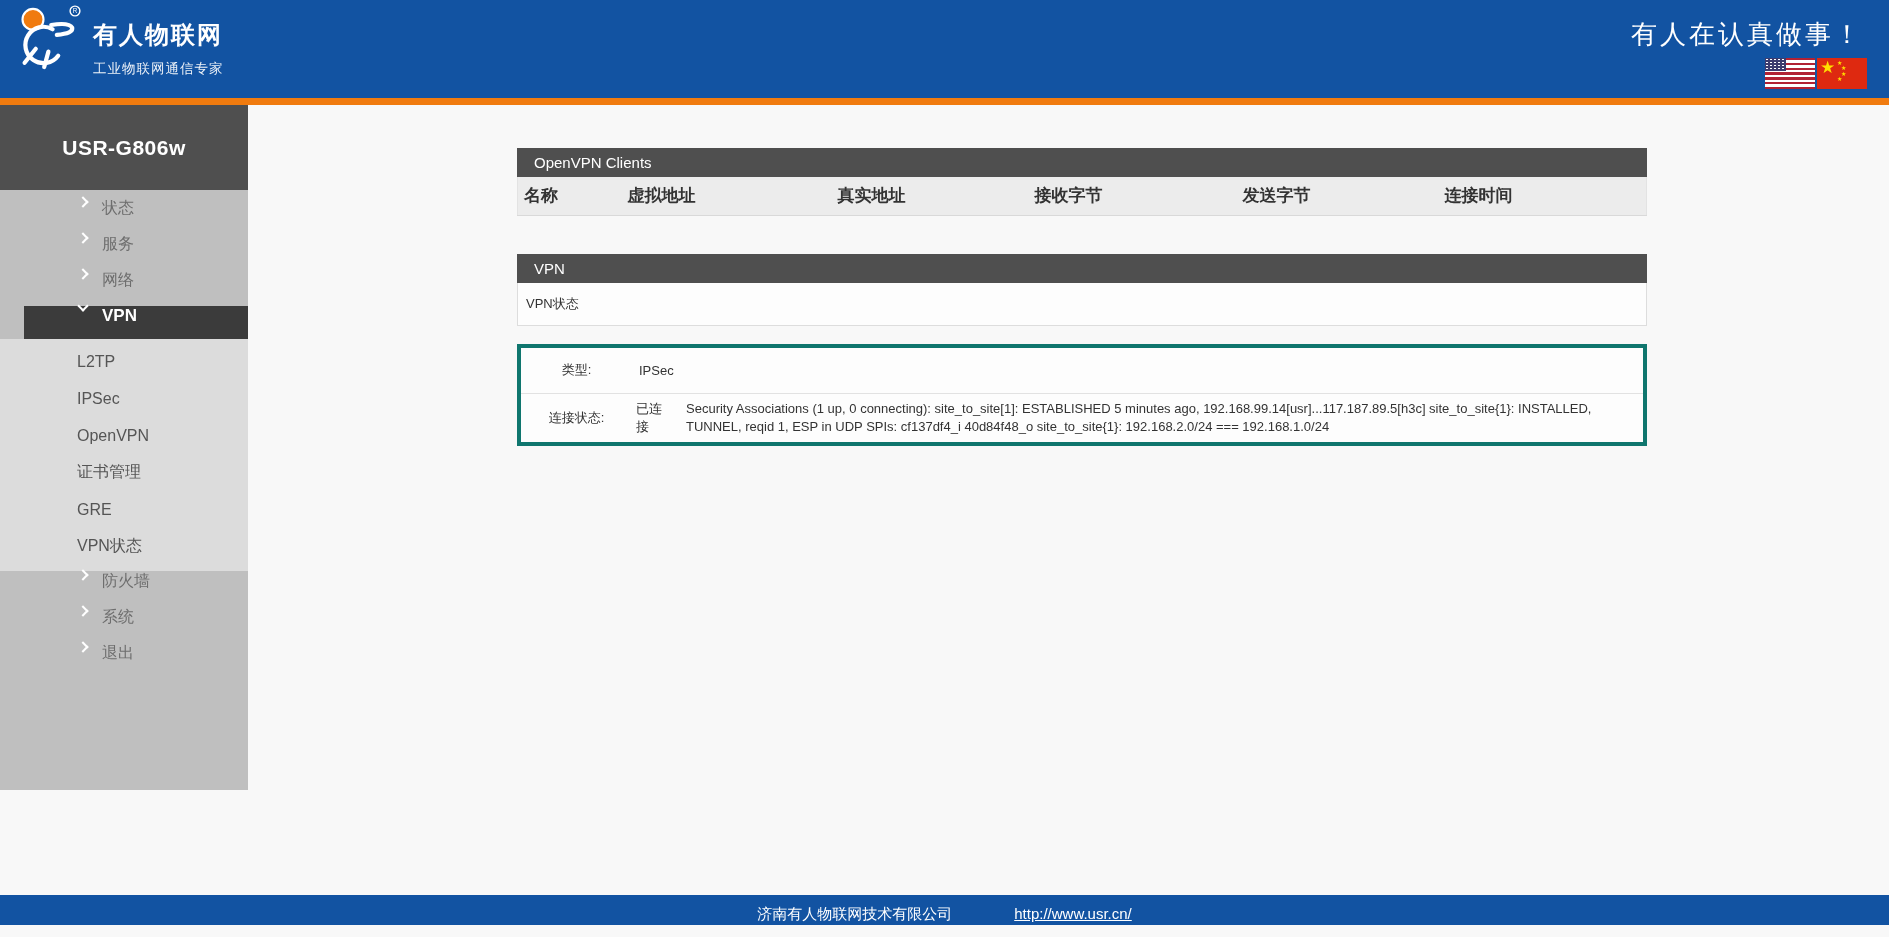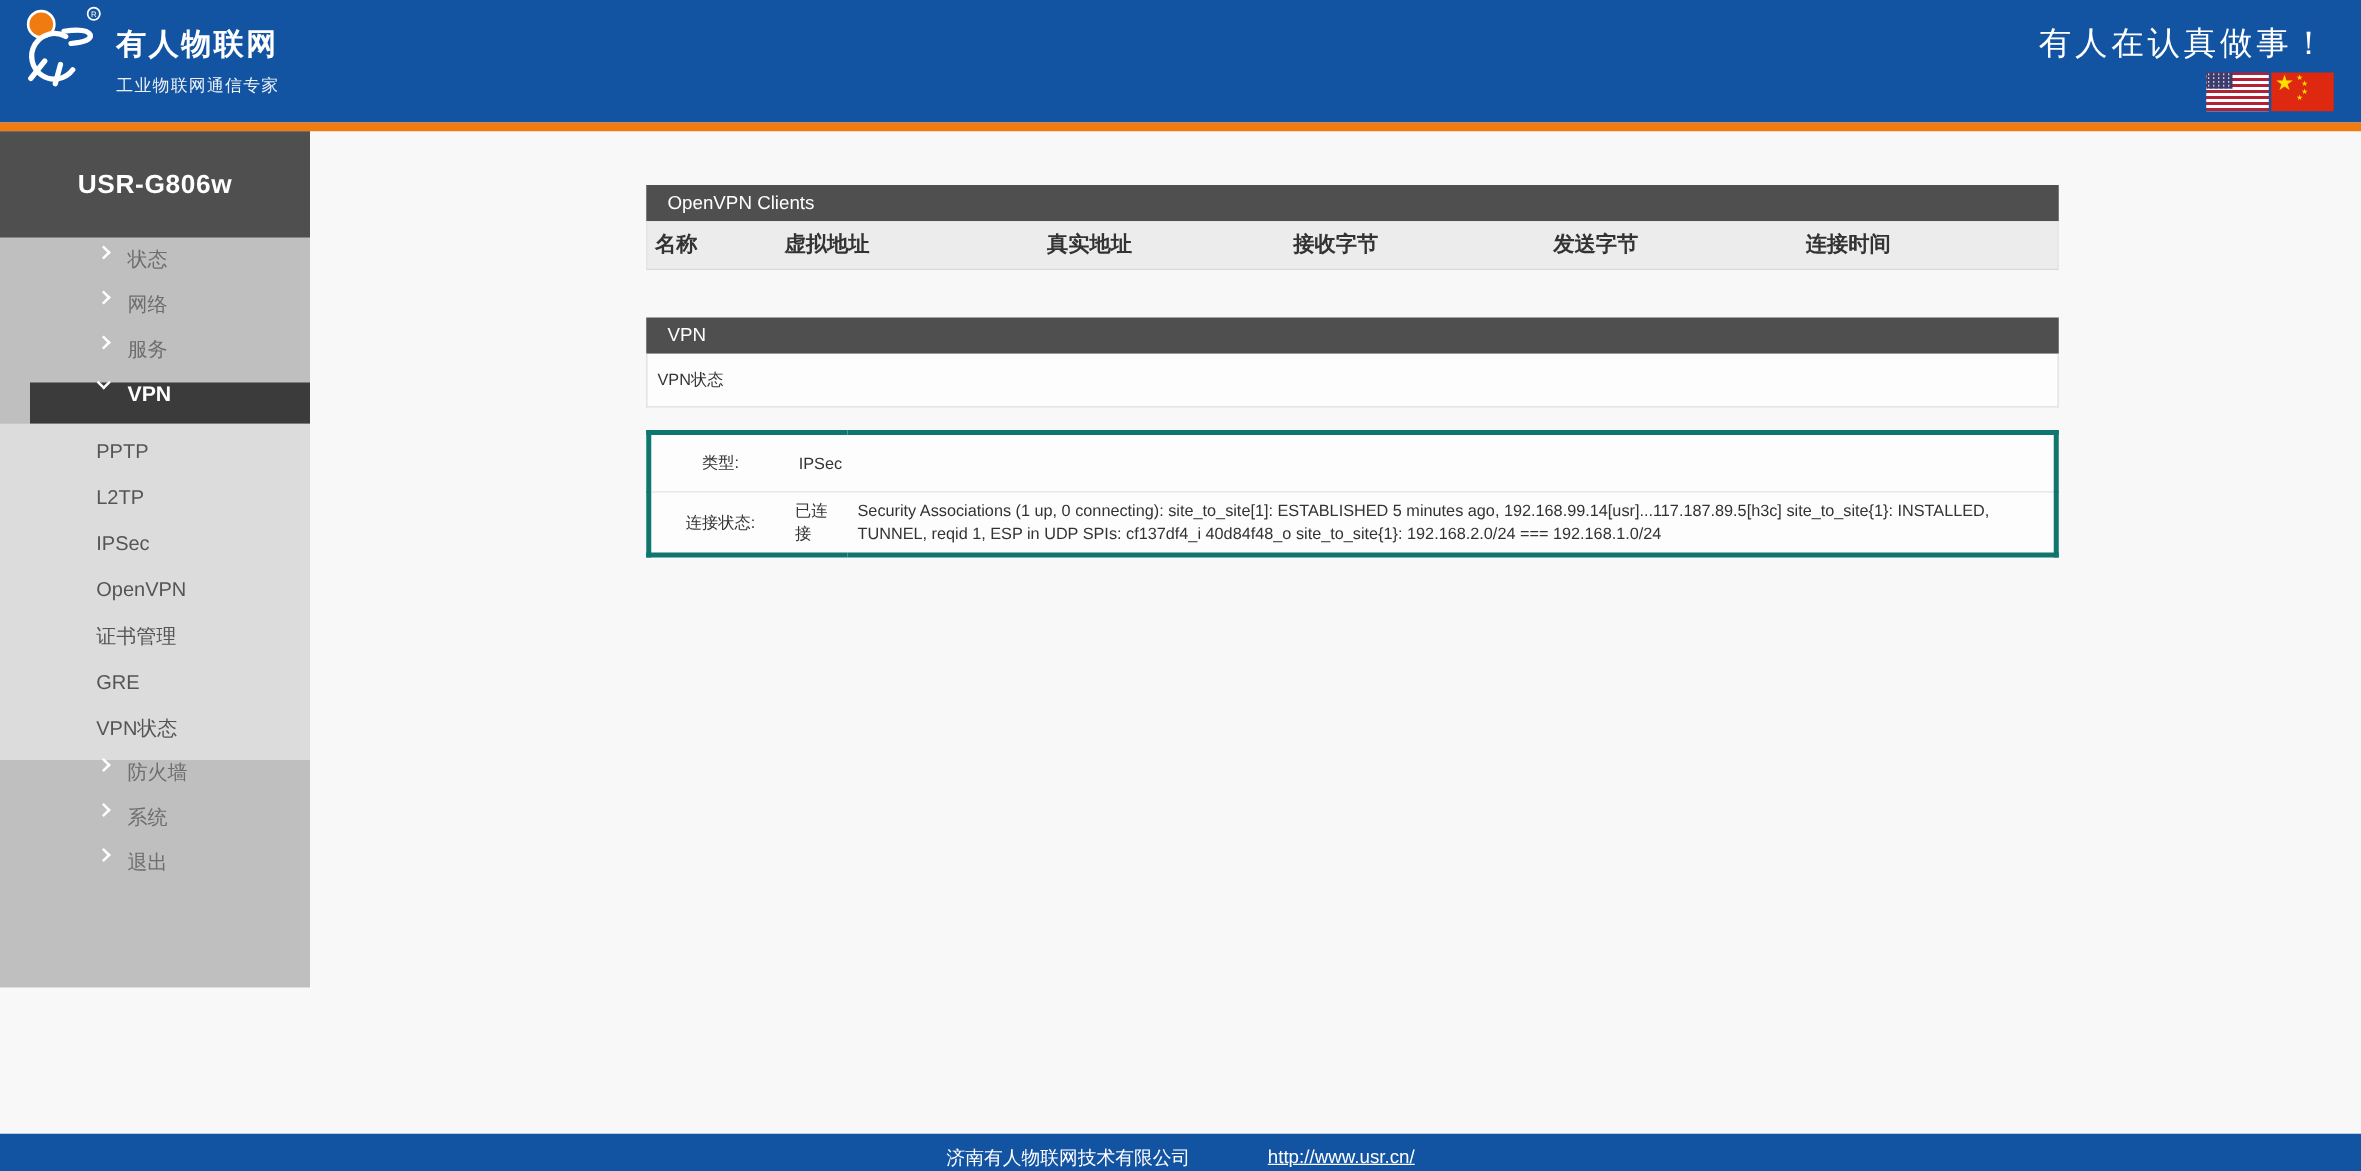--- a/index.html
+++ b/index.html
@@ -61,21 +61,21 @@
     border:4px solid #0f766e; }
   table.details td { font-size:13px; color:#333; vertical-align:middle; }
   table.details tr + tr td { border-top:1px solid #e2e2e2; }
   td.d-label { width:113px; text-align:center; }
   td.d-badge { width:46px; padding:6px 4px; line-height:18px; }
   td.d-value { padding:6px 10px 6px 8px; line-height:18px; }
   td.d-value-span { padding-left:7px; }
   tr.r1 td { height:48px; }
 
   
-  .footer { position:absolute; left:0; bottom:0; width:1889px; height:30px; background:#1253a2;
+  .footer { position:absolute; left:0; bottom:12px; width:1889px; height:30px; background:#1253a2;
     display:flex; justify-content:center; gap:62px; padding-top:10px; color:#fff; font-size:15px; }
   .footer .url { text-decoration:underline; cursor:pointer; }
   .footer .company { cursor:default; }
 </style>
 </head>
 <body>
 
 <div class="top-header">
   <div class="logo-box">
     <svg viewBox="0 0 100 100" width="70" height="70">
@@ -112,34 +112,31 @@
   <div class="side-header">
     <span>USR-G806w</span>
   </div>
   <div class="menu">
     <div class="m-item">
       <span class="chev right"></span>
       <span class="lbl">状态</span>
     </div>
     <div class="m-item">
       <span class="chev right"></span>
+      <span class="lbl">服务</span>
+    </div>
+    <div class="m-item">
+      <span class="chev right"></span>
       <span class="lbl">网络</span>
-    </div>
-    <div class="m-item">
-      <span class="chev right"></span>
-      <span class="lbl">服务</span>
     </div>
     <div class="m-item active">
       <span class="chev down"></span>
       <span class="lbl">VPN</span>
     </div>
     <div class="submenu">
-      <div class="s-item">
-        <span>PPTP</span>
-      </div>
       <div class="s-item">
         <span>L2TP</span>
       </div>
       <div class="s-item">
         <span>IPSec</span>
       </div>
       <div class="s-item">
         <span>OpenVPN</span>
       </div>
       <div class="s-item">

